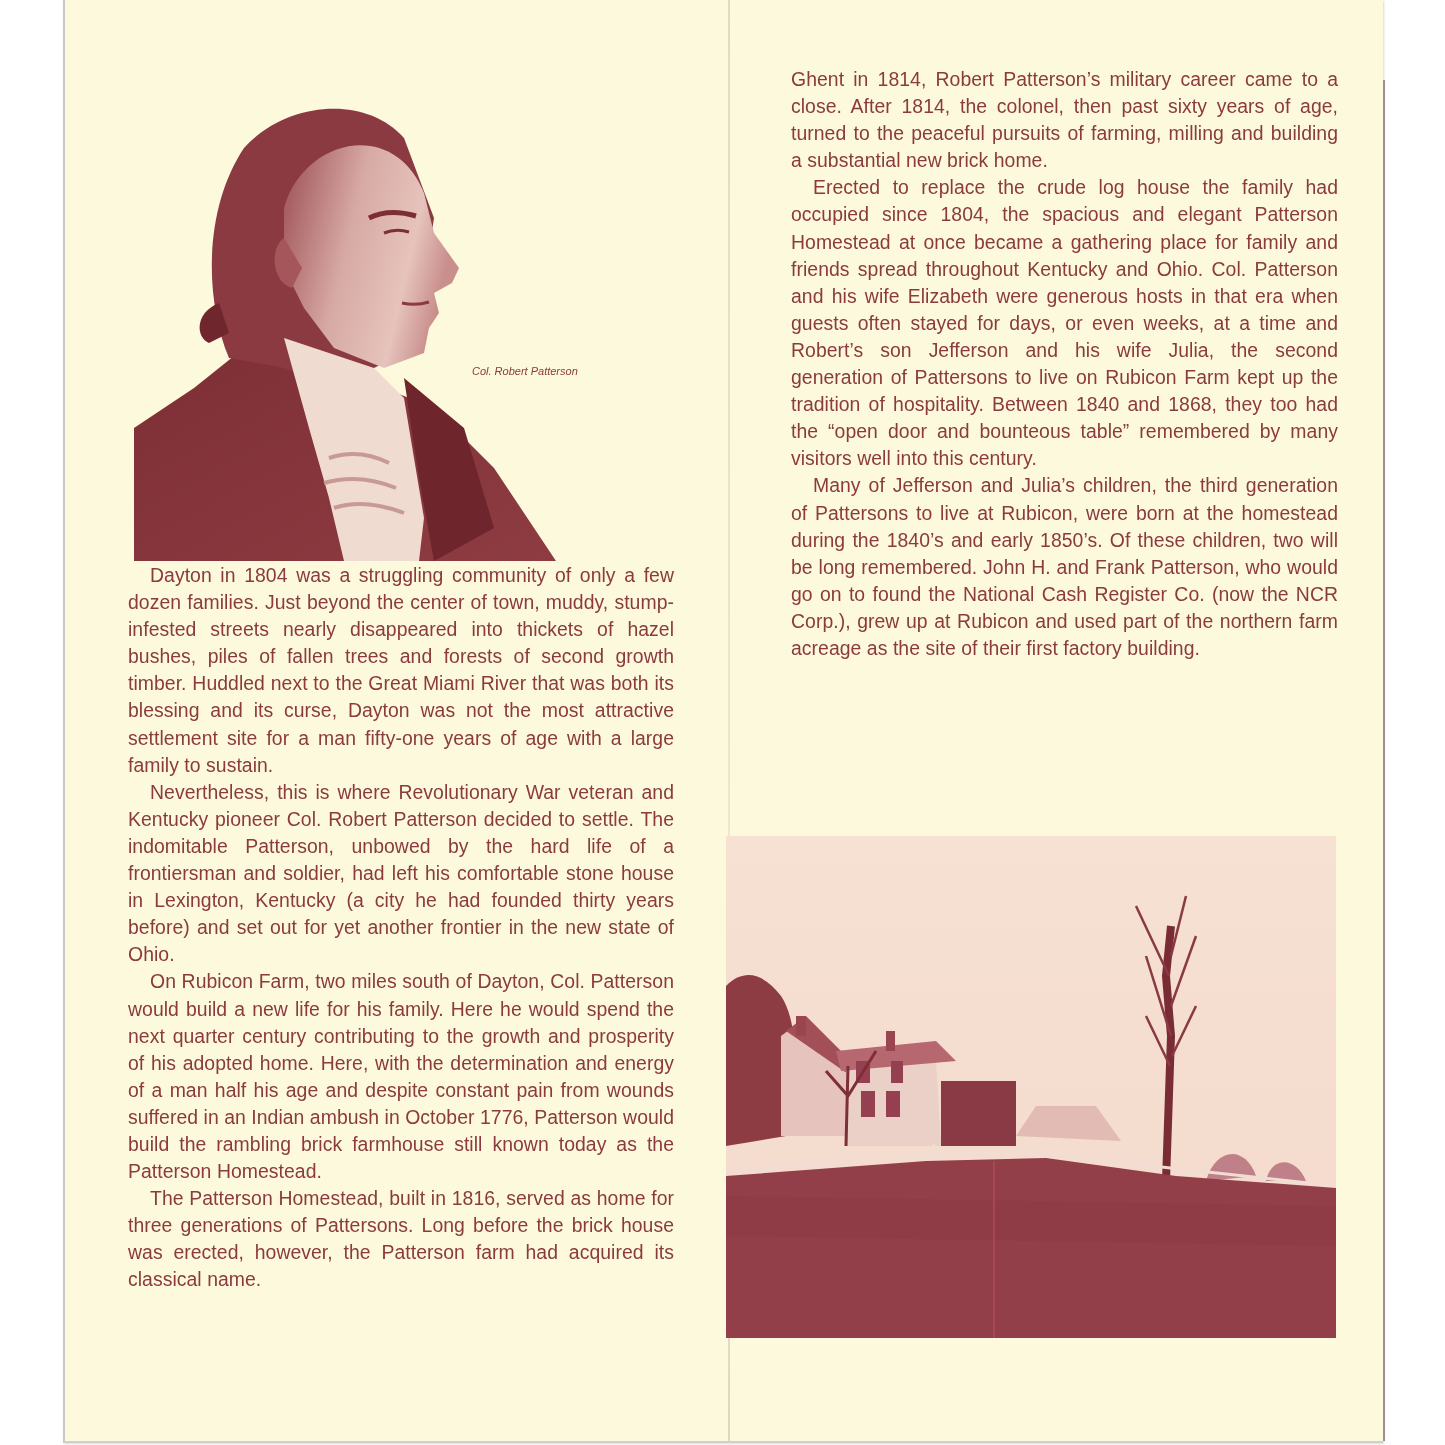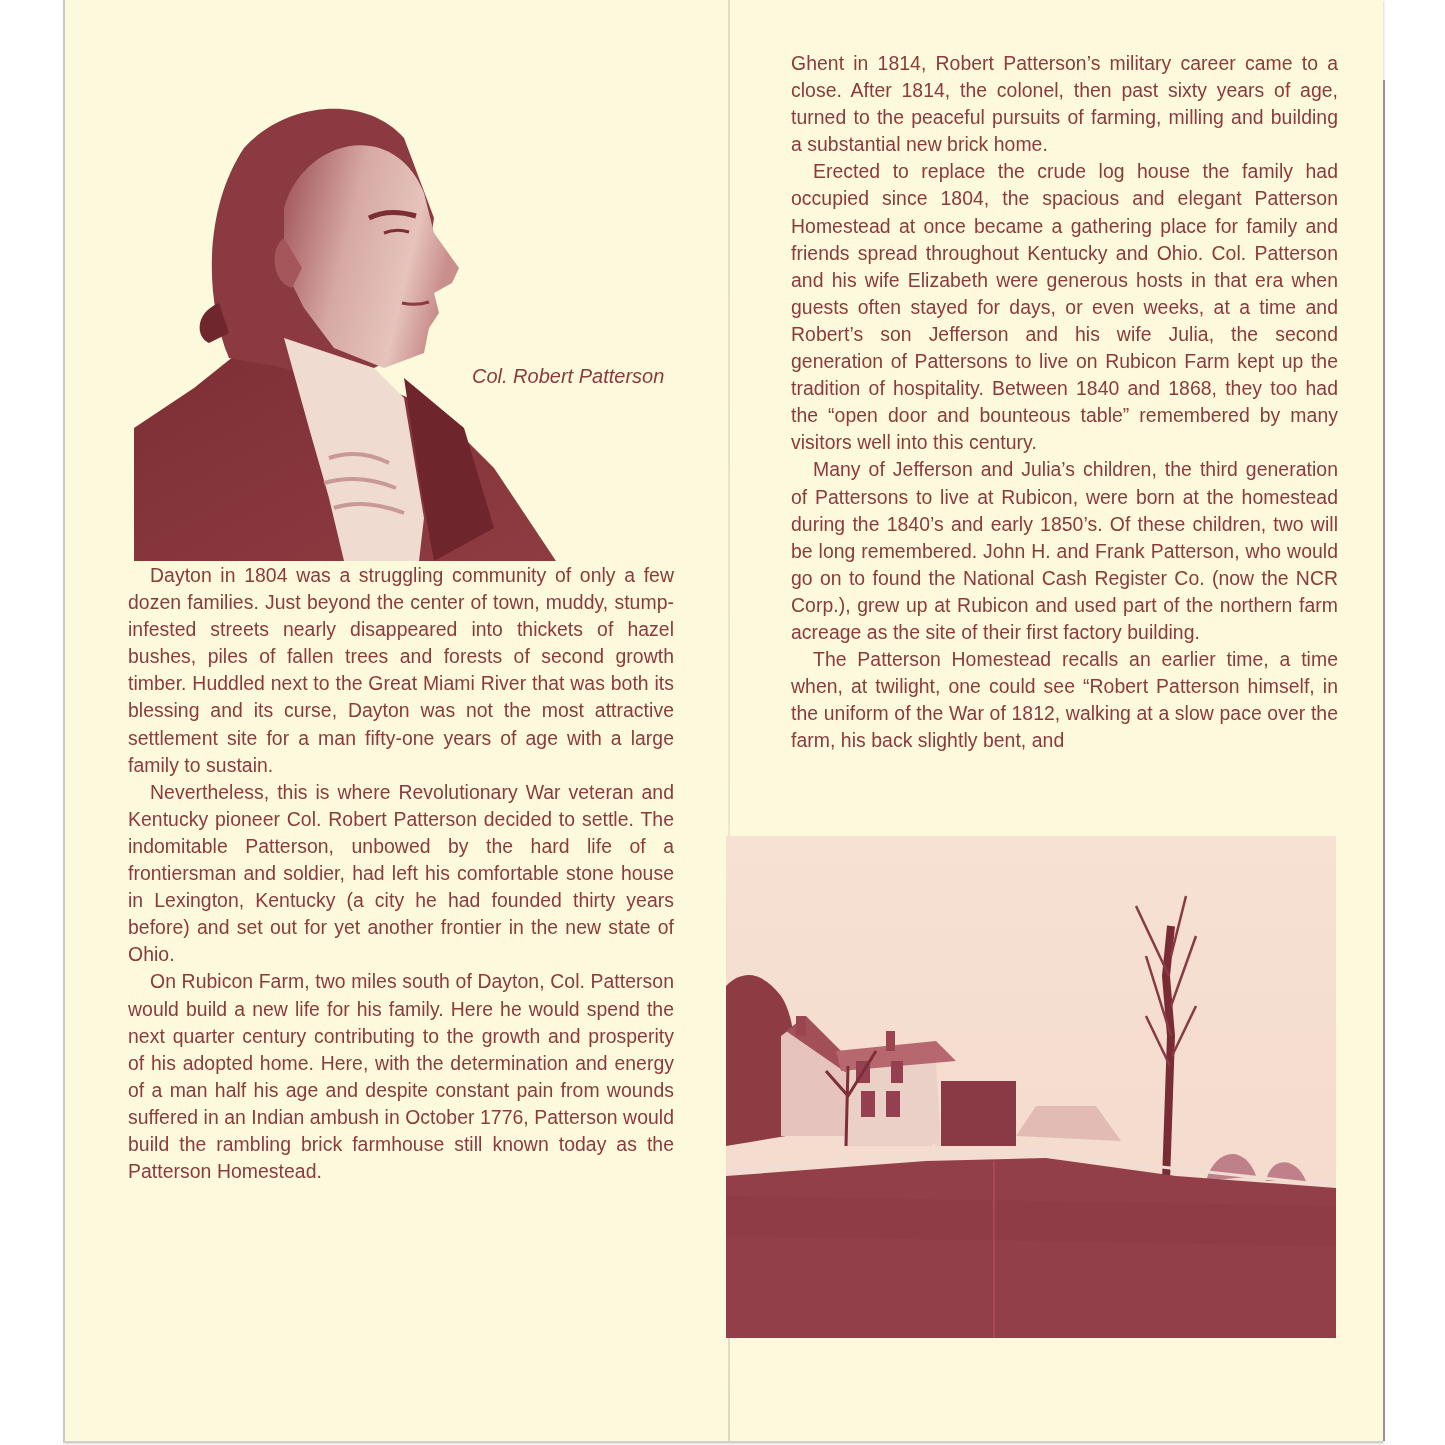--- a/index.html
+++ b/index.html
@@ -22,27 +22,27 @@
     position: absolute; left: 663px; top: 0; bottom: 0; width: 2px;
     background: linear-gradient(to bottom, #e4d9c6, #efe6d2 60%, #e0d6c4);
   }
   .panel { position: absolute; color: #8b3a3e; }
   .panel p {
     margin: 0; font-size: 19.4px; line-height: 27.1px;
     text-align: justify; text-indent: 22px; letter-spacing: 0.05px;
   }
   .left-panel { left: 128px; top: 562px; width: 546px; }
   .right-panel { left: 791px; top: 50px; width: 547px; }
-  .right-panel p.cont { text-indent: 0; }
+  .right-panel p.cont { text-indent: 0; margin-top: 16px; }
 
   .portrait {
     position: absolute; left: 134px; top: 98px; width: 422px; height: 463px;
   }
   .portrait-caption {
-    position: absolute; left: 472px; top: 365px; font-size: 20px; font-style: italic;
+    position: absolute; left: 472px; top: 365px; font-size: 11px; font-style: italic;
     color: #8b3a3e; white-space: nowrap;
   }
   .photo {
     position: absolute; left: 726px; top: 836px; width: 610px; height: 502px; overflow: hidden;
   }
 </style>
 </head>
 <body>
 
 <div class="paper">
@@ -85,27 +85,27 @@
 
     <path d="M270 280 L330 330 L360 430 L300 463 L285 380 Z" fill="#6e252c"></path>
   </svg>
 </div>
 <div class="portrait-caption">Col. Robert Patterson</div>
 
 <div class="panel left-panel">
   <p>Dayton in 1804 was a struggling community of only a few dozen families. Just beyond the center of town, muddy, stump-infested streets nearly disappeared into thickets of hazel bushes, piles of fallen trees and forests of second growth timber. Huddled next to the Great Miami River that was both its blessing and its curse, Dayton was not the most attractive settlement site for a man fifty-one years of age with a large family to sustain.</p>
   <p>Nevertheless, this is where Revolutionary War veteran and Kentucky pioneer Col. Robert Patterson decided to settle. The indomitable Patterson, unbowed by the hard life of a frontiersman and soldier, had left his comfortable stone house in Lexington, Kentucky (a city he had founded thirty years before) and set out for yet another frontier in the new state of Ohio.</p>
   <p>On Rubicon Farm, two miles south of Dayton, Col. Patterson would build a new life for his family. Here he would spend the next quarter century contributing to the growth and prosperity of his adopted home. Here, with the determination and energy of a man half his age and despite constant pain from wounds suffered in an Indian ambush in October 1776, Patterson would build the rambling brick farmhouse still known today as the Patterson Homestead.</p>
+  <p>The Patterson Homestead, built in 1816, served as home for three generations of Pattersons. Long before the brick house was erected, however, the Patterson farm had acquired its classical name.</p>
 </div>
 
 <div class="panel right-panel">
   <p class="cont">Ghent in 1814, Robert Patterson’s military career came to a close. After 1814, the colonel, then past sixty years of age, turned to the peaceful pursuits of farming, milling and building a substantial new brick home.</p>
   <p>Erected to replace the crude log house the family had occupied since 1804, the spacious and elegant Patterson Homestead at once became a gathering place for family and friends spread throughout Kentucky and Ohio. Col. Patterson and his wife Elizabeth were generous hosts in that era when guests often stayed for days, or even weeks, at a time and Robert’s son Jefferson and his wife Julia, the second generation of Pattersons to live on Rubicon Farm kept up the tradition of hospitality. Between 1840 and 1868, they too had the “open door and bounteous table” remembered by many visitors well into this century.</p>
   <p>Many of Jefferson and Julia’s children, the third generation of Pattersons to live at Rubicon, were born at the homestead during the 1840’s and early 1850’s. Of these children, two will be long remembered. John H. and Frank Patterson, who would go on to found the National Cash Register Co. (now the NCR Corp.), grew up at Rubicon and used part of the northern farm acreage as the site of their first factory building.</p>
-  <p>The Patterson Homestead recalls an earlier time, a time when, at twilight, one could see “Robert Patterson himself, in the uniform of the War of 1812, walking at a slow pace over the farm, his back slightly bent, and</p>
 </div>
 
 <div class="photo">
   <svg width="610" height="502" viewBox="0 0 610 502" xmlns="http://www.w3.org/2000/svg">
     <defs>
       <linearGradient id="skyG" x1="0" y1="0" x2="0" y2="1">
         <stop offset="0" stop-color="#f6e1d3"></stop>
         <stop offset="1" stop-color="#f3d9cb"></stop>
       </linearGradient>
     </defs>

